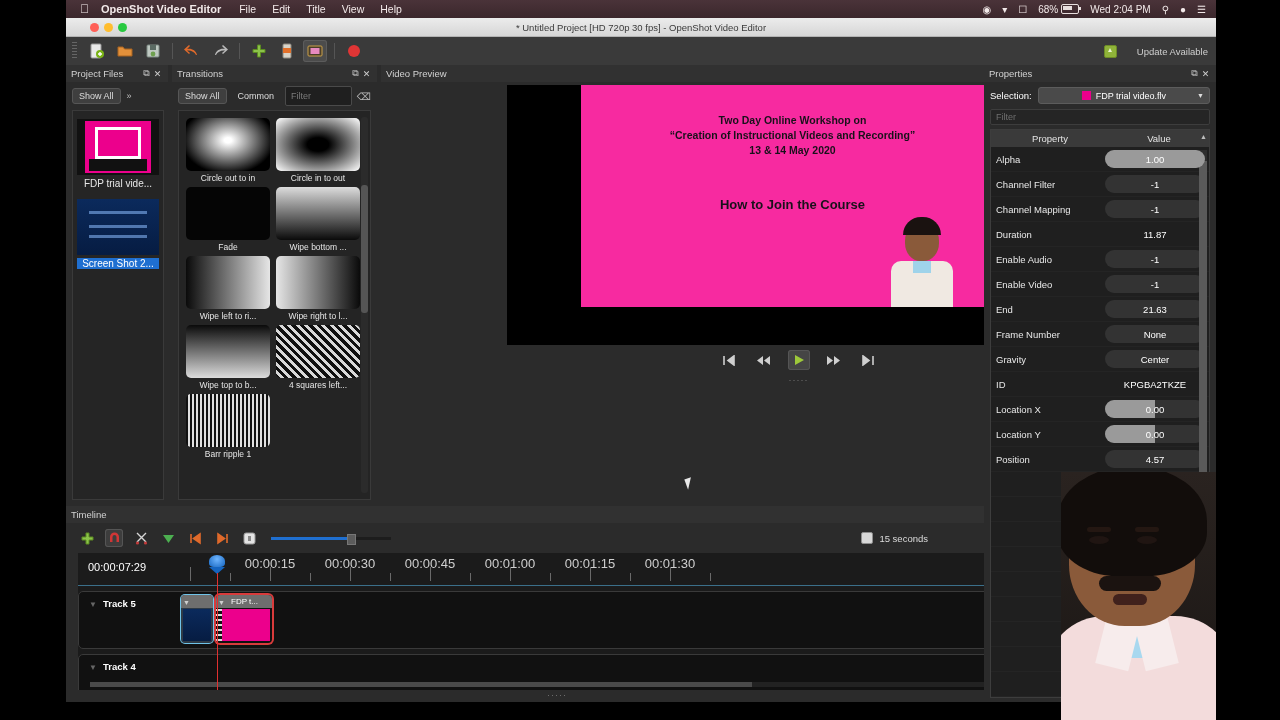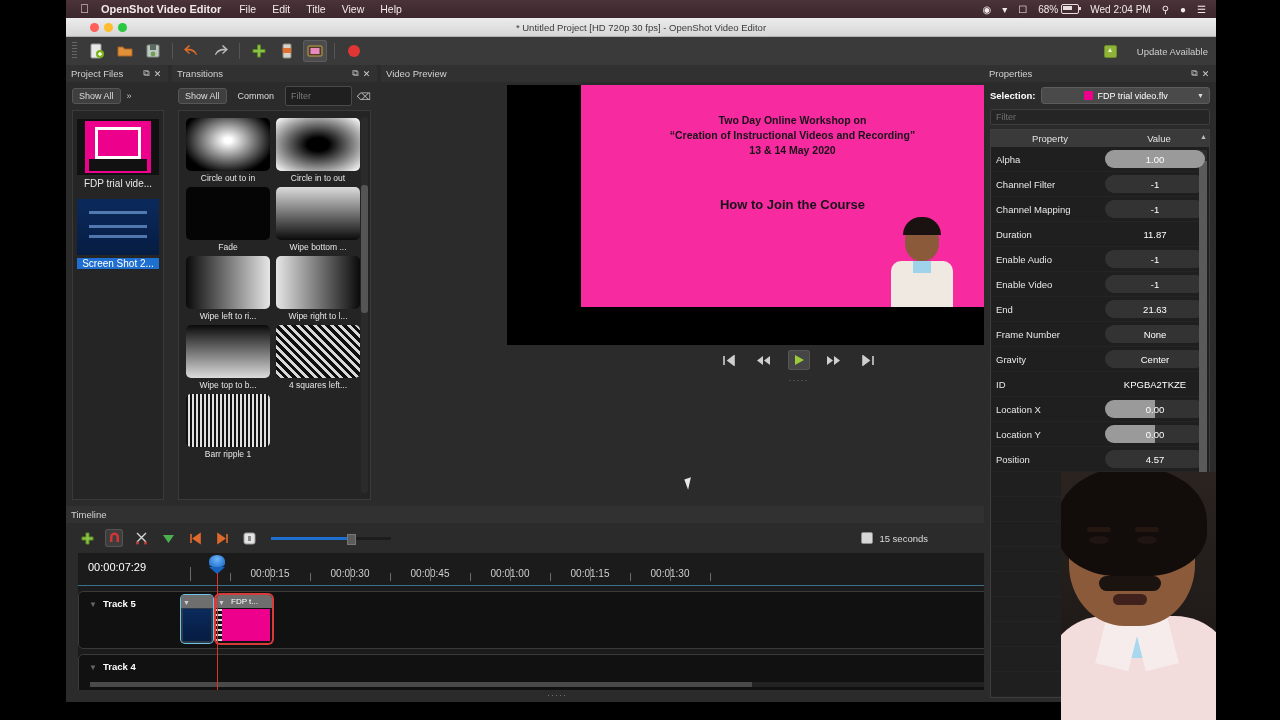--- a/index.html
+++ b/index.html
@@ -120,21 +120,21 @@
   .zs-fill{position:absolute;left:0;top:0;height:3px;width:76px;background:#1f6fd0;}
   .zs-knob{position:absolute;left:76px;top:-3px;width:7px;height:9px;background:#5c5c5c;border:1px solid #777;}
   .zsecs{position:absolute;right:120px;display:flex;align-items:center;gap:6px;color:#dcdcdc;font-size:9.5px;}
   .chk{width:10px;height:10px;background:#d8d8d8;border:1px solid #8e8e8e;border-radius:2px;}
 
   .tl-area{flex:1;background:#1b1b1b;margin:0 0 0 12px;position:relative;overflow:hidden;}
   .ruler{height:32px;position:relative;border-bottom:1px solid #3b6f8a;}
   .tc{position:absolute;left:10px;top:8px;color:#fff;font-size:11px;}
   .tick{position:absolute;top:14px;width:1px;background:#6a6a6a;}
   .tick.maj{height:14px;} .tick.min{height:8px;top:20px;}
-  .tlbl{position:absolute;top:15px;color:#cfcfcf;font-size:10px;transform:translateX(-50%);text-align:right;}
+  .tlbl{position:absolute;top:3px;color:#cfcfcf;font-size:13px;transform:translateX(-50%);text-align:right;}
   .play-head{position:absolute;top:2px;width:16px;height:18px;z-index:6;}
   .ph-body{width:16px;height:12px;background:radial-gradient(circle at 50% 35%,#6fb6ff,#1565c0);border-radius:50% 50% 30% 30%;}
   .ph-tip{width:0;height:0;margin:0 auto;border-left:8px solid transparent;border-right:8px solid transparent;border-top:7px solid #1565c0;}
   .ph-line{position:absolute;top:20px;bottom:0;width:1px;background:#e03030;z-index:6;}
 
   .track{margin:5px 0 0 0;height:56px;background:#111;border:1px solid #3a3a3a;border-radius:5px;position:relative;}
   .track .name{position:absolute;left:24px;top:6px;color:#fff;font-size:9.5px;font-weight:bold;}
   .track .carat{position:absolute;left:10px;top:8px;color:#666;font-size:8px;}
   .clip{position:absolute;top:3px;height:48px;border-radius:4px;overflow:hidden;}
   .clip .hdr{height:13px;background:#6e6e6e;color:#fff;font-size:8px;padding-left:3px;line-height:13px;overflow:hidden;}
@@ -155,21 +155,21 @@
   .fx-item{width:76px;margin:0 auto;}
   .fx-thumb{height:42px;border-radius:4px;background:linear-gradient(90deg,#8a7a6a,#6f8aa0);position:relative;overflow:hidden;}
   .fx-thumb .play{position:absolute;left:50%;top:50%;transform:translate(-50%,-50%);
     width:44px;height:28px;border-radius:7px;background:linear-gradient(#7fc6f5,#1f6fb5);display:flex;align-items:center;justify-content:center;}
   .fx-thumb .play:after{content:"";border-left:12px solid #fff;border-top:7px solid transparent;border-bottom:7px solid transparent;margin-left:3px;}
   .fx-cap{text-align:center;font-size:9px;color:#e6e6e6;margin-top:3px;}
 
   
   .props{position:absolute;right:0;top:0;width:232px;bottom:0;background:#2b2b2b;z-index:25;}
   .sel-row{display:flex;align-items:center;gap:6px;padding:5px 6px 3px 6px;}
-  .sel-lbl{font-size:9.5px;color:#fff;font-weight:bold;}
+  .sel-lbl{font-size:9.5px;color:#fff;font-weight:normal;}
   .sel-box{flex:1;background:#4a4a4a;border:1px solid #5c5c5c;border-radius:3px;height:15px;
     display:flex;align-items:center;justify-content:center;gap:5px;font-size:9px;color:#fff;position:relative;}
   .swatch{width:9px;height:9px;background:#ec008c;}
   .sel-box .cv{position:absolute;right:5px;font-size:7px;color:#ddd;}
   .pfilter{margin:2px 6px 4px 6px;background:#252525;border:1px solid #3d3d3d;border-radius:2px;
     color:#6e6e6e;font-size:9px;height:14px;line-height:14px;padding-left:5px;}
   .ptable{margin:0 6px;border:1px solid #3d3d3d;position:relative;}
   .phead{display:flex;background:#3a3a3a;font-size:9.5px;color:#e4e4e4;height:17px;align-items:center;}
   .phead .c1{flex:1;text-align:center;} .phead .c2{width:100px;text-align:center;}
   .prow{display:flex;align-items:center;height:24px;border-bottom:1px solid #242424;background:#1f1f1f;}

